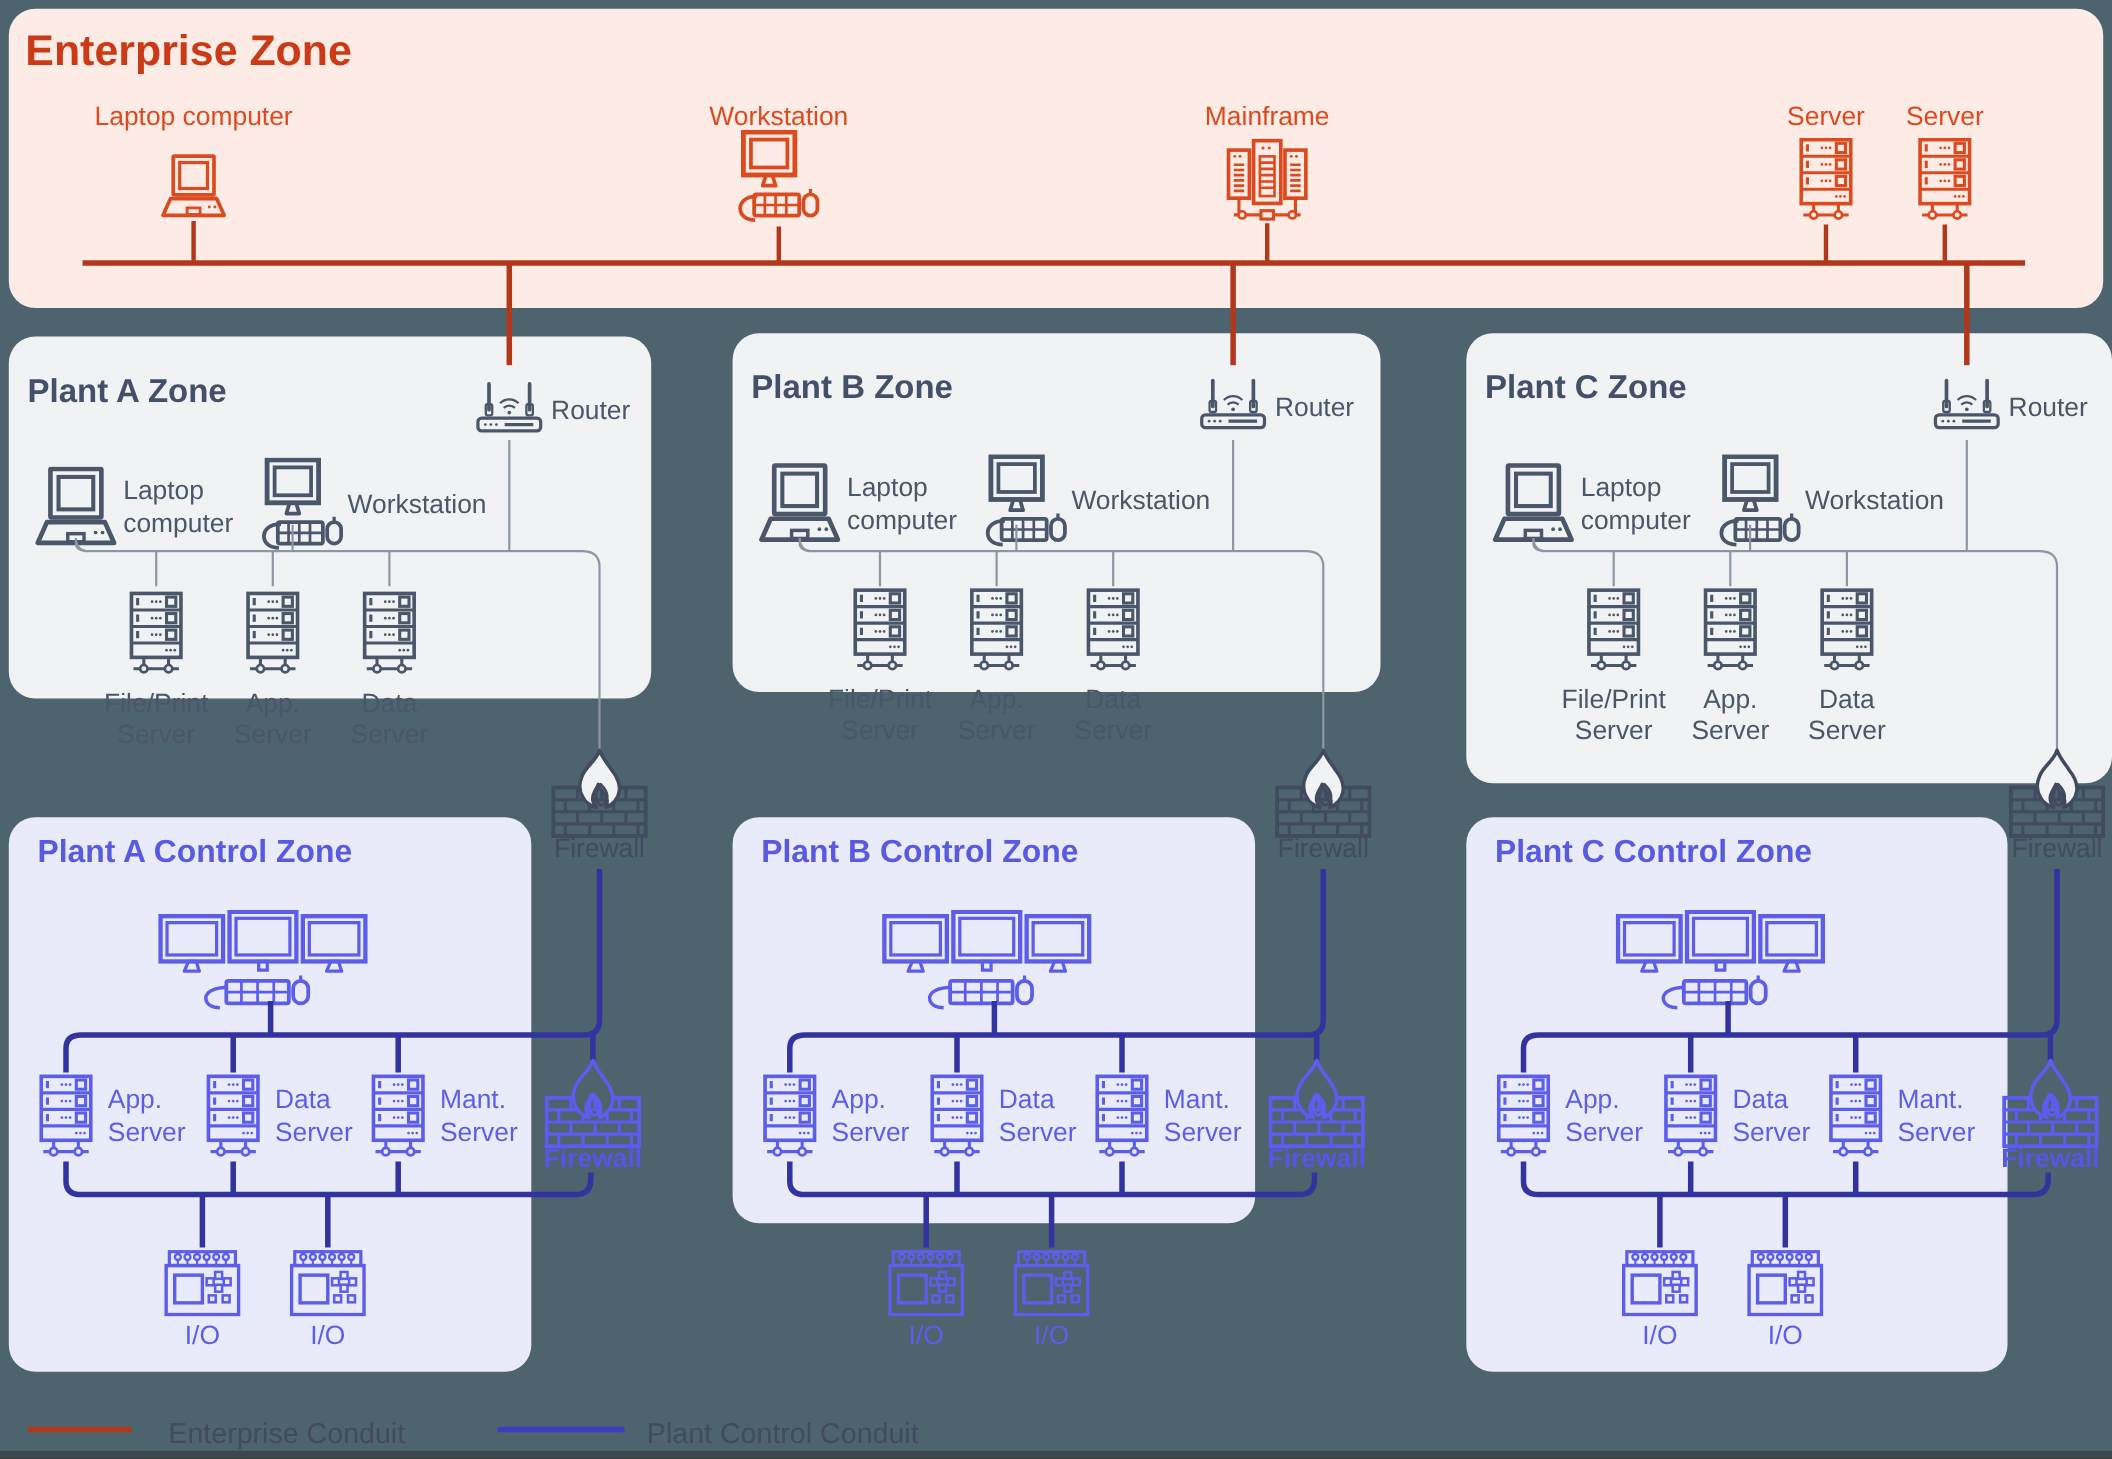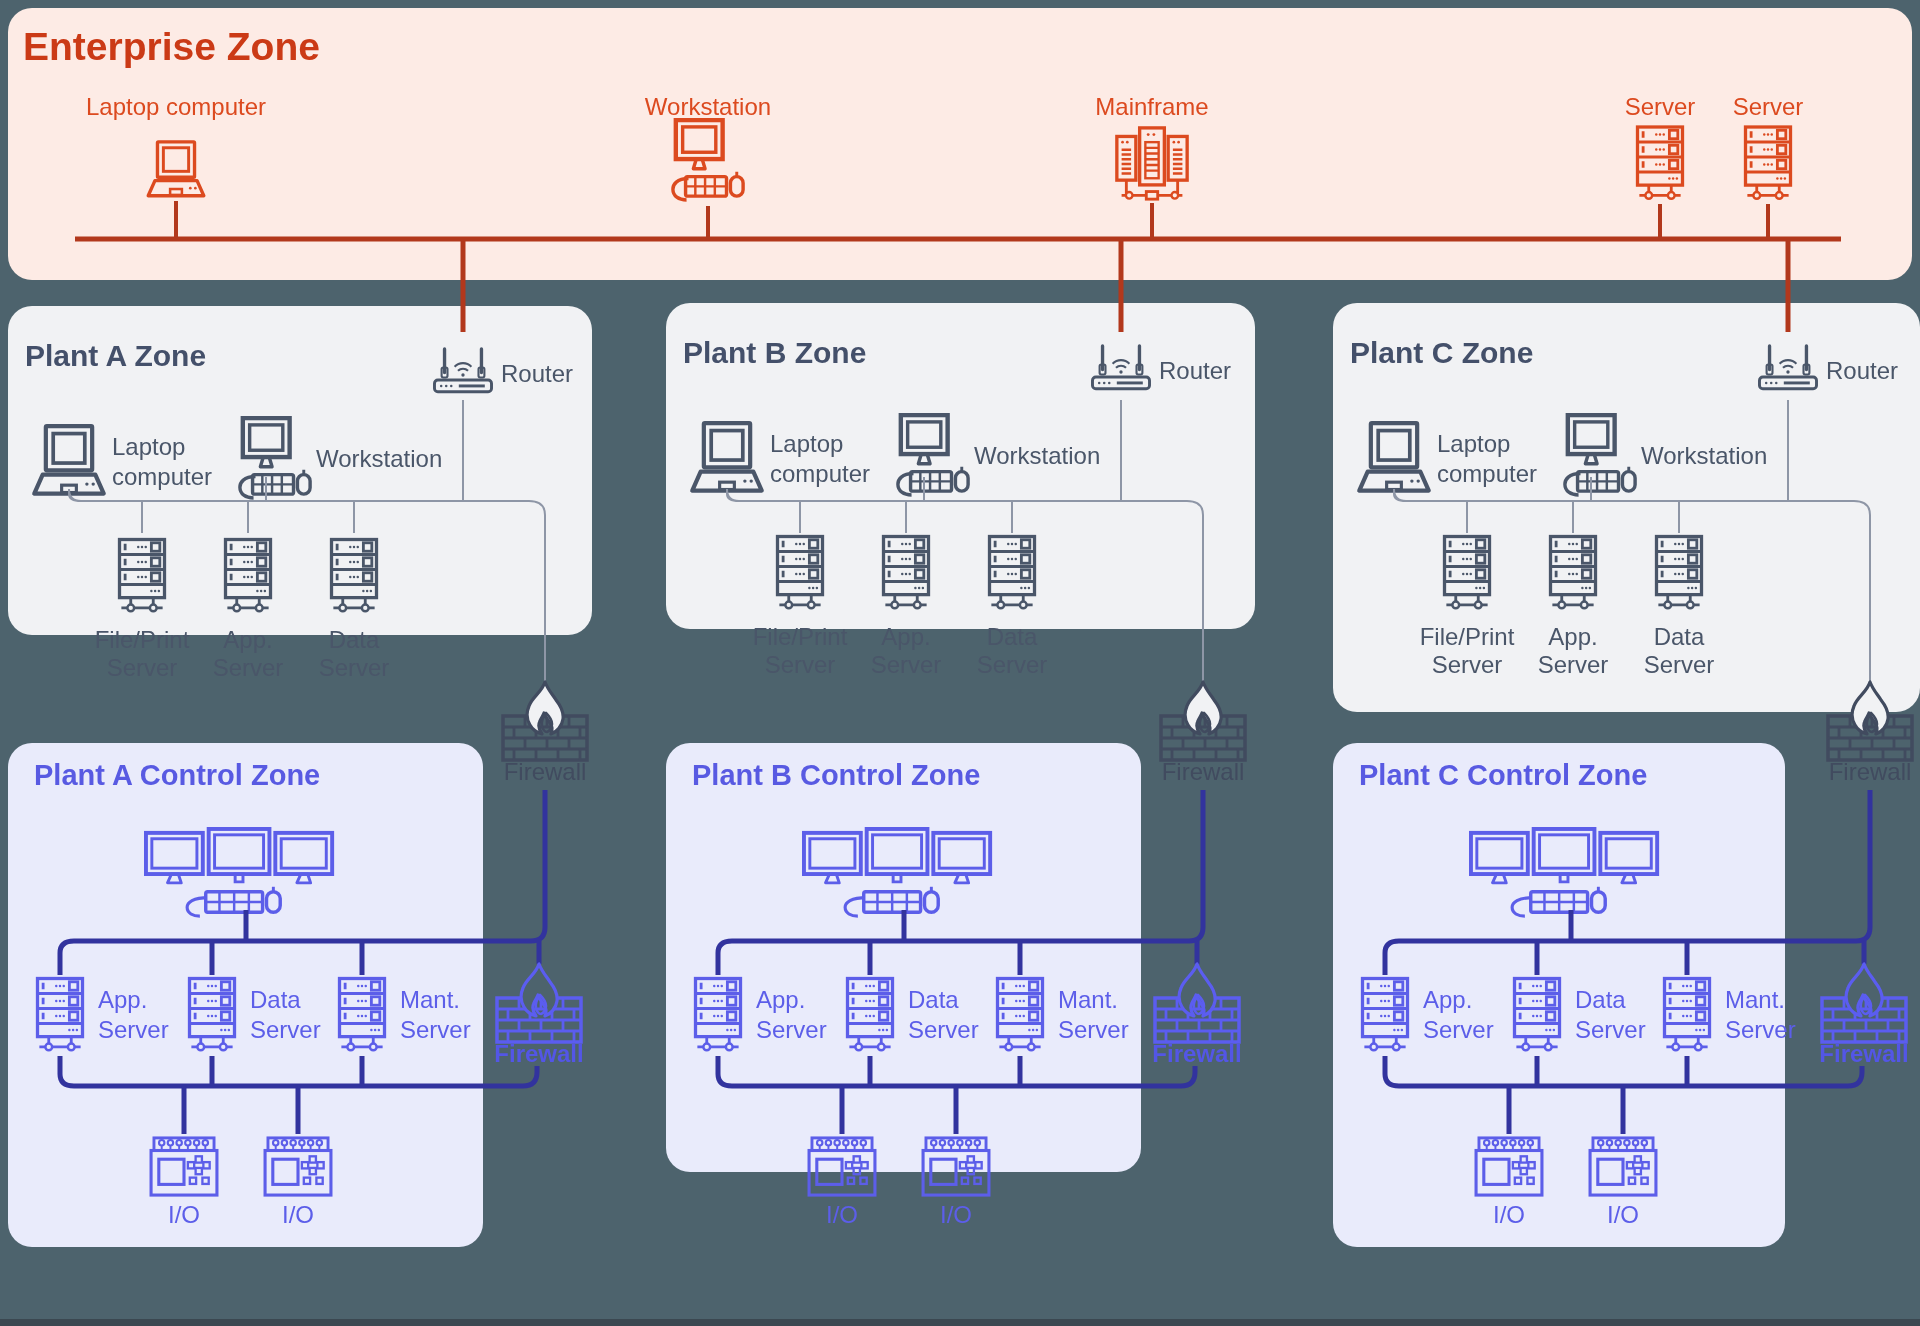--- a/index.html
+++ b/index.html
@@ -322,21 +322,21 @@
     <svg class="icon" style="left:141px;top:392px;width:70px;height:62px;">
         <use href="#sym-io" width="100%" height="100%"></use>
       </svg>
     <div class="lbl ctr" style="left:141px;top:458px;width:70px;">I/O</div>
     <svg class="icon" style="left:255px;top:392px;width:70px;height:62px;">
         <use href="#sym-io" width="100%" height="100%"></use>
       </svg>
     <div class="lbl ctr" style="left:255px;top:458px;width:70px;">I/O</div>
   </div>
 
-  <div class="zone ctrl" style="left:666px;top:743px;width:475px;height:429px;">
+  <div class="zone ctrl" style="left:666px;top:743px;width:475px;height:369px;">
     <div class="ztitle" style="left:26px;top:16px;">Plant B Control Zone</div>
     <svg class="icon" style="left:134px;top:84px;width:200px;height:98px;">
         <use href="#sym-monitors" width="100%" height="100%"></use>
       </svg>
     <svg class="icon" style="left:22px;top:232px;width:60px;height:82px;">
         <use href="#sym-server" width="100%" height="100%"></use>
       </svg>
     <div class="lbl ml" style="left:90px;top:242px;">App.
 Server</div>
     <svg class="icon" style="left:174px;top:232px;width:60px;height:82px;">
@@ -352,21 +352,21 @@
     <svg class="icon" style="left:141px;top:392px;width:70px;height:62px;">
         <use href="#sym-io" width="100%" height="100%"></use>
       </svg>
     <div class="lbl ctr" style="left:141px;top:458px;width:70px;">I/O</div>
     <svg class="icon" style="left:255px;top:392px;width:70px;height:62px;">
         <use href="#sym-io" width="100%" height="100%"></use>
       </svg>
     <div class="lbl ctr" style="left:255px;top:458px;width:70px;">I/O</div>
   </div>
 
-  <div class="zone ctrl" style="left:1333px;top:743px;width:452px;height:504px;">
+  <div class="zone ctrl" style="left:1333px;top:743px;width:492px;height:504px;">
     <div class="ztitle" style="left:26px;top:16px;">Plant C Control Zone</div>
     <svg class="icon" style="left:134px;top:84px;width:200px;height:98px;">
         <use href="#sym-monitors" width="100%" height="100%"></use>
       </svg>
     <svg class="icon" style="left:22px;top:232px;width:60px;height:82px;">
         <use href="#sym-server" width="100%" height="100%"></use>
       </svg>
     <div class="lbl ml" style="left:90px;top:242px;">App.
 Server</div>
     <svg class="icon" style="left:174px;top:232px;width:60px;height:82px;">
@@ -464,15 +464,21 @@
     <svg class="fw-icon slate" style="left:16px;top:2px;width:88px;height:82px;">
         <use href="#sym-firewall" width="100%" height="100%"></use>
       </svg>
     <div class="fwlabel slate" style="left:0;top:80px;">Firewall</div>
     <svg class="fw-icon blue" style="left:10px;top:284px;width:88px;height:82px;">
         <use href="#sym-firewall" width="100%" height="100%"></use>
       </svg>
     <div class="fwlabel blue" style="left:-6px;top:362px;">Firewall</div>
   </div>
 
+  <div class="legend">
+    <div class="swatch" style="left:25px;top:19px;width:95px;background:var(--enterprise-conduit,#b2381c);"></div>
+    <div class="txt" style="left:153px;">Enterprise Conduit</div>
+    <div class="swatch" style="left:452px;top:19px;width:116px;background:var(--legend-blue,#3c3cc0);"></div>
+    <div class="txt" style="left:588px;">Plant Control Conduit</div>
+  </div>
 
   <div class="bottomstrip"></div>
 </div>
 
 </body></html>

